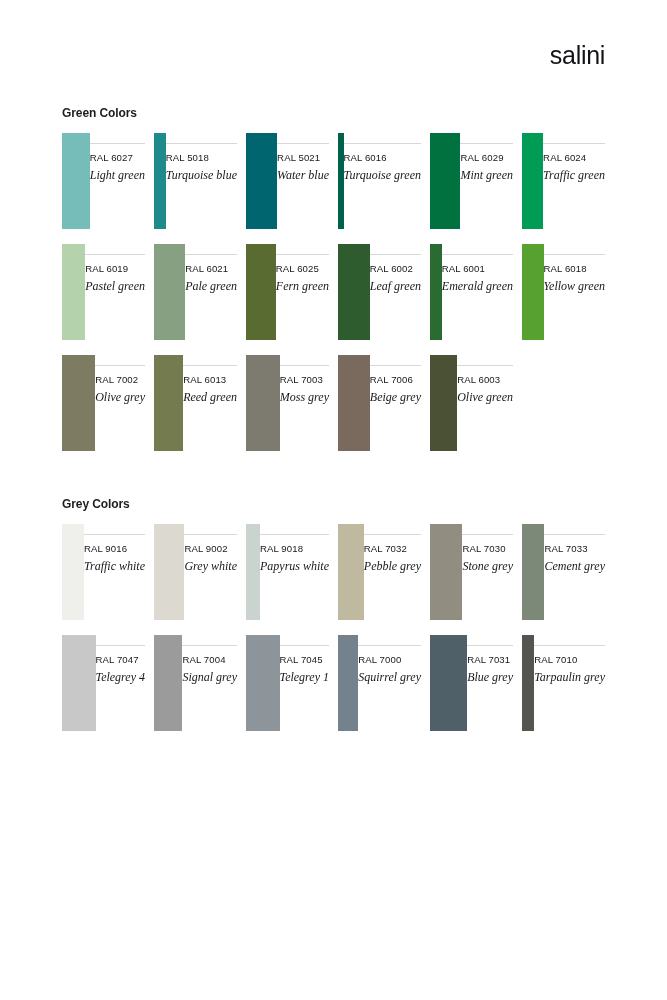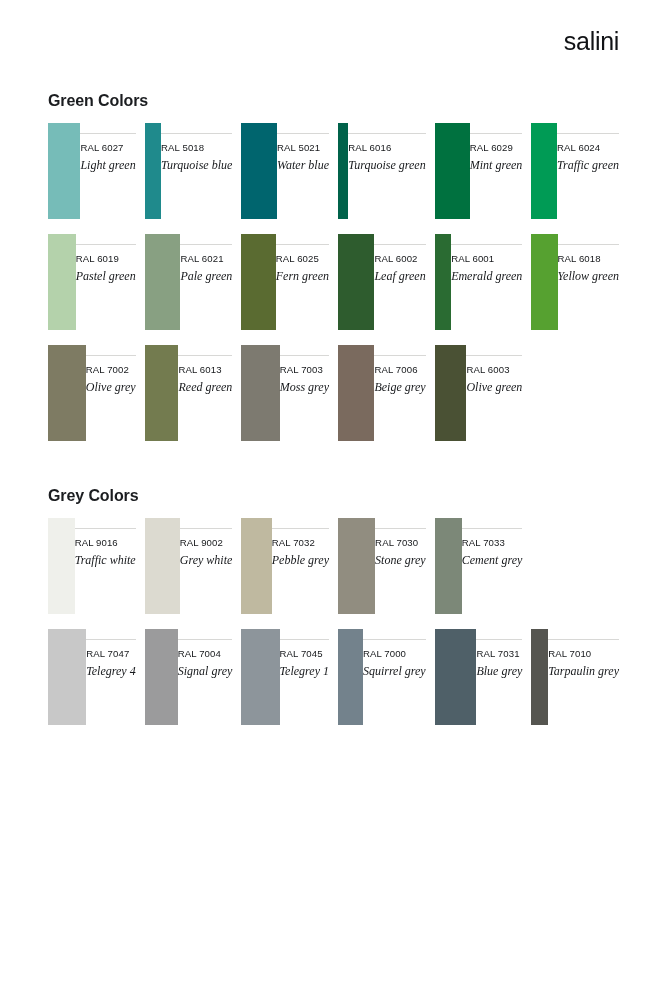--- a/index.html
+++ b/index.html
@@ -10,21 +10,21 @@
     background: #ffffff;
     font-family: "Liberation Sans", sans-serif;
     overflow: hidden;
     position: relative;
   }
 
   .page {
     width: 667px;
     height: 1000px;
     position: relative;
-    padding: 4px;
+    padding: 18px;
   }
 
   
   .brand-bar {
     height: 74px;
     display: flex;
     align-items: center;
     justify-content: flex-end;
     padding-right: 44px;
   }
@@ -36,21 +36,21 @@
     color: #111316;
   }
 
   
   .section { padding: 0 44px; }
   .section-green { margin-top: 14px; }
   .section-grey  { margin-top: 46px; }
 
   .section-title {
     font-family: "Liberation Sans", sans-serif;
-    font-size: 16px;
+    font-size: 12px;
     font-weight: 700;
     color: #1b1d20;
     letter-spacing: -0.1px;
     margin-bottom: 13px;
   }
 
   
   .swatch-row {
     display: grid;
     grid-template-columns: repeat(6, 1fr);
@@ -241,20 +241,27 @@
             </div>
           </div>
           <div class="swatch-cell">
             <div class="swatch-chip" style="background: rgb(220, 218, 208);"></div>
             <div class="swatch-meta">
               <div class="swatch-code">RAL 9002</div>
               <div class="swatch-name">Grey white</div>
             </div>
           </div>
           <div class="swatch-cell">
+            <div class="swatch-chip" style="background: rgb(203, 211, 206);"></div>
+            <div class="swatch-meta">
+              <div class="swatch-code">RAL 9018</div>
+              <div class="swatch-name">Papyrus white</div>
+            </div>
+          </div>
+          <div class="swatch-cell">
             <div class="swatch-chip" style="background: rgb(191, 185, 160);"></div>
             <div class="swatch-meta">
               <div class="swatch-code">RAL 7032</div>
               <div class="swatch-name">Pebble grey</div>
             </div>
           </div>
           <div class="swatch-cell">
             <div class="swatch-chip" style="background: rgb(145, 141, 128);"></div>
             <div class="swatch-meta">
               <div class="swatch-code">RAL 7030</div>

